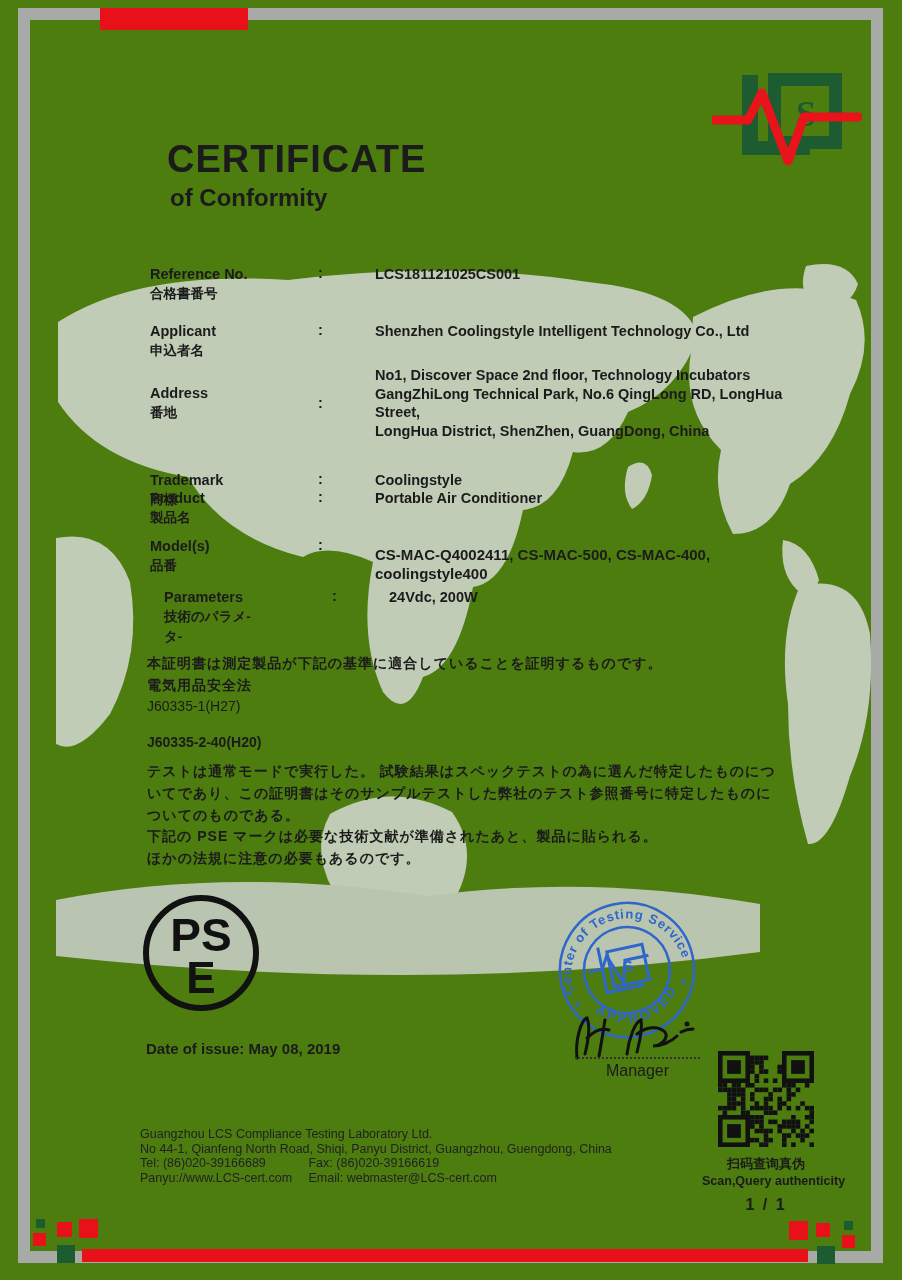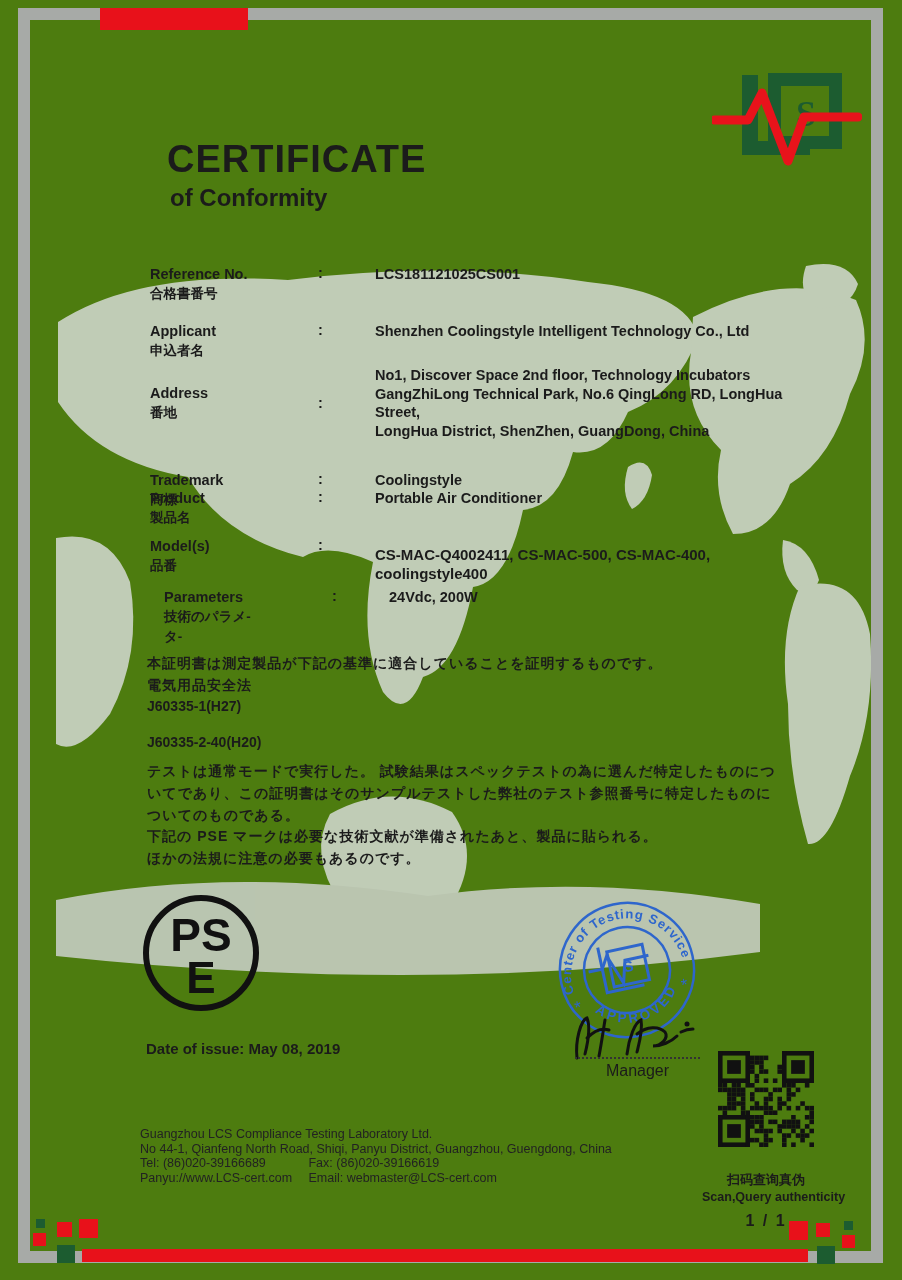--- a/index.html
+++ b/index.html
@@ -30,21 +30,21 @@
   #footer{left:140px;top:1127px;font-size:12.5px;line-height:14.5px;color:#222;}
   #footer .cols span.c1{display:inline-block;width:165px;}
   
   #date-issue{left:146px;top:1040px;font-size:15px;font-weight:bold;}
   
   #sig-block{left:565px;top:1012px;width:145px;}
   #sig-line{position:absolute;left:10px;top:45px;width:125px;border-bottom:2px dotted #333;}
   #manager{position:absolute;left:0;top:50px;width:145px;text-align:center;font-size:16px;color:#1b1b1b;}
   
   #qr-wrap{left:716px;top:1051px;width:100px;text-align:center;}
-  #qr-cap-zh{font-size:13px;font-weight:bold;margin-top:20px;}
+  #qr-cap-zh{font-size:13px;font-weight:bold;margin-top:4px;}
   #qr-cap-en{font-size:12.5px;font-weight:bold;margin-top:1px;white-space:nowrap;margin-left:-14px;width:128px;}
   #page-num{font-size:16px;font-weight:bold;letter-spacing:2px;margin-top:8px;}
 </style>
 </head>
 <body>
 
 <div id="page">
 
   <svg id="map" class="abs" width="848" height="750" viewBox="0 0 848 750">
     <g fill="#d5dad4" opacity="0.85">
@@ -147,21 +147,21 @@
   <div class="frow" style="top:588px;margin-left:14px;">
     <div class="flabel"><span>Parameters</span>
       <div class="jp">技術のパラメ-</div>
       <div class="jp">タ-</div></div>
     <div class="fcolon">:</div>
     <div class="fvalue">24Vdc, 200W</div>
   </div>
 
   <div class="jpline" style="top:655px;">本証明書は測定製品が下記の基準に適合していることを証明するものです。</div>
   <div class="jpline" style="top:677px;">電気用品安全法</div>
-  <div class="jpline" style="top:698px;font-weight:bold;letter-spacing:0;">J60335-1(H27)</div>
+  <div class="jpline" style="top:698px;font-weight:normal;letter-spacing:0;">J60335-1(H27)</div>
   <div class="jpline" style="top:734px;font-weight:bold;letter-spacing:0;">J60335-2-40(H20)</div>
 
   <div class="jpline" style="top:763px;">テストは通常モードで実行した。 試験結果はスペックテストの為に選んだ特定したものにつ</div>
   <div class="jpline" style="top:785px;">いてであり、この証明書はそのサンプルテストした弊社のテスト参照番号に特定したものに</div>
   <div class="jpline" style="top:807px;">ついてのものである。</div>
   <div class="jpline" style="top:828px;">下記の PSE マークは必要な技術文献が準備されたあと、製品に貼られる。</div>
   <div class="jpline" style="top:850px;">ほかの法規に注意の必要もあるのです。</div>
 
   <svg class="abs" style="left:141px;top:893px;" width="120" height="120" viewBox="0 0 120 120">
     <circle cx="60" cy="60" r="55" fill="none" stroke="#111" stroke-width="6"></circle>

